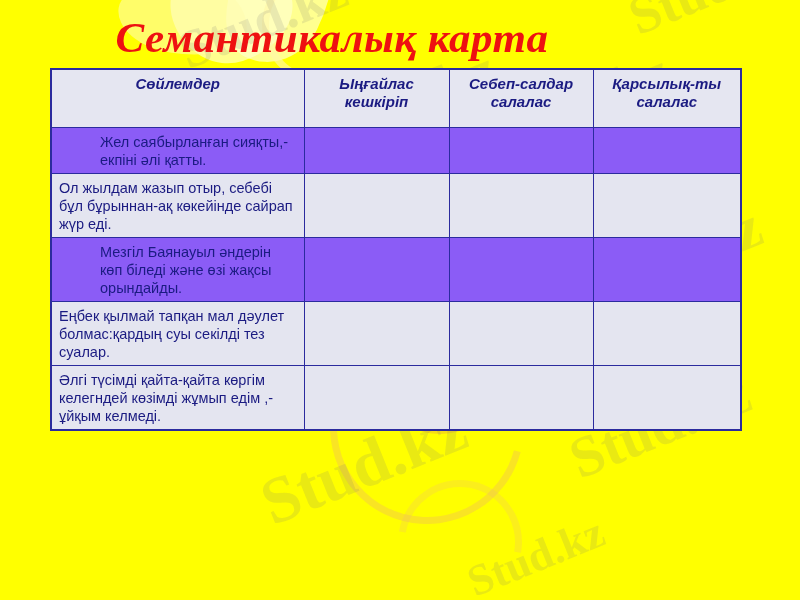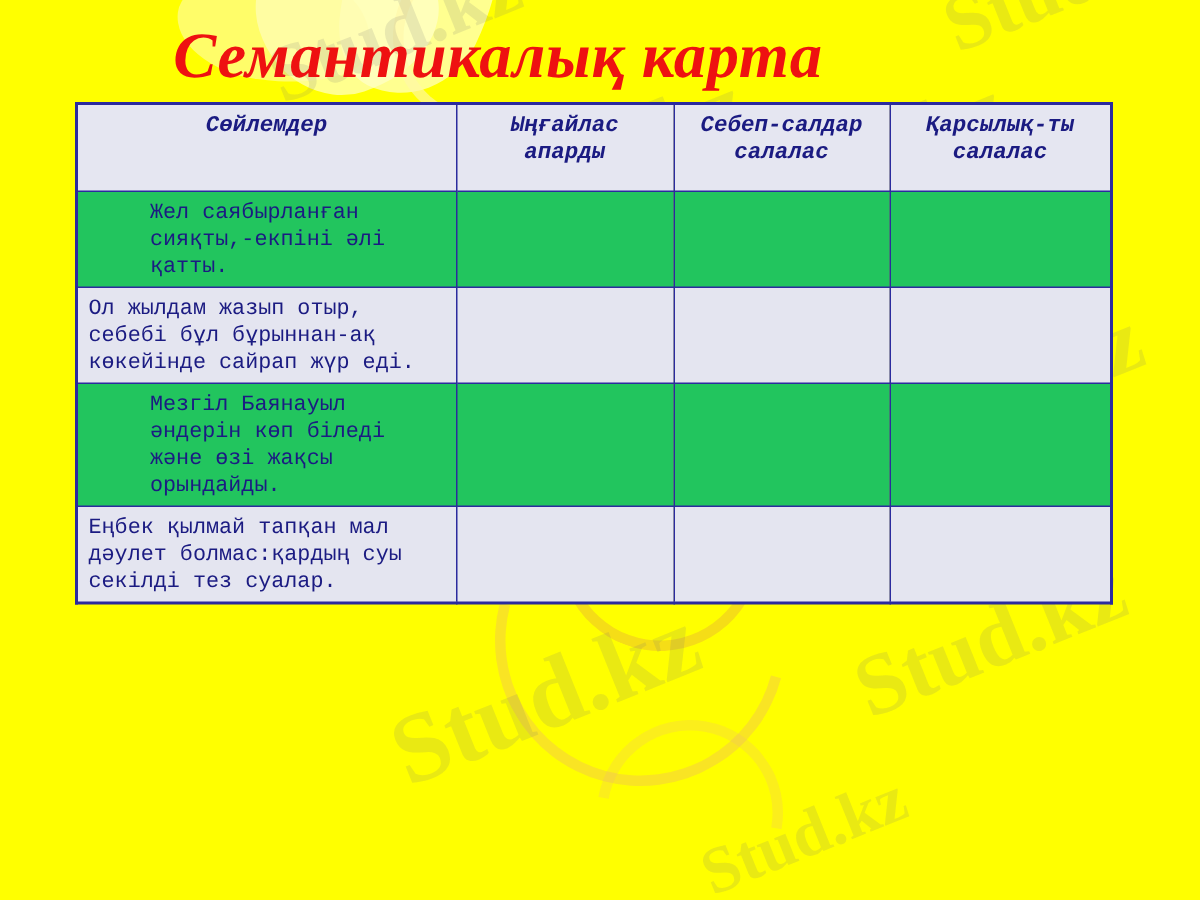--- a/index.html
+++ b/index.html
@@ -107,35 +107,35 @@
   table.semantic-table col.c2 { width: 145px; }
   table.semantic-table col.c3 { width: 144px; }
   table.semantic-table col.c4 { width: 148px; }
 
   table.semantic-table th,
   table.semantic-table td {
     border: 1.6px solid #2b2b9e;
     vertical-align: top;
     padding: 5px 7px 4px 7px;
     color: #1b1b82;
-    font-family: Liberation Mono, monospace;
+    font-family: Liberation Sans, sans-serif;
     font-size: 14.5px;
     line-height: 18px;
     background: #e4e5f0;
   }
   table.semantic-table th {
     font-style: italic;
     font-weight: bold;
     font-size: 15px;
     line-height: 18px;
     height: 48px;
     background: #e5e6f1;
   }
   table.semantic-table tbody tr.alt td {
-    background: #22c55e;
+    background: #8b5cf6;
     padding-left: 48px;
   }
   td.sentence-cell { font-size: 14.3px; }
   .row-h2 td { height: 34px; }
   .row-h3 td { height: 52px; }
   .row-h4 td { height: 70px; }
 </style>
 </head>
 <body>
 
@@ -155,21 +155,21 @@
   <table class="semantic-table">
     <colgroup>
       <col class="c1">
         <col class="c2">
         <col class="c3">
         <col class="c4">
     </colgroup>
     <thead>
       <tr>
         <th>Сөйлемдер</th>
-        <th>Ыңғайлас апарды</th>
+        <th>Ыңғайлас кешкіріп</th>
         <th>Себеп-салдар салалас</th>
         <th>Қарсылық-ты салалас</th>
       </tr>
     </thead>
     <tbody>
       <tr class="alt row-h2">
         <td class="sentence-cell">Жел саябырланған сияқты,-екпіні әлі қатты.</td>
         <td></td>
         <td></td>
         <td></td>
@@ -181,20 +181,26 @@
         <td></td>
       </tr>
       <tr class="alt row-h2">
         <td class="sentence-cell">Мезгіл Баянауыл әндерін көп біледі және өзі жақсы орындайды.</td>
         <td></td>
         <td></td>
         <td></td>
       </tr>
       <tr class="row-h3">
         <td class="sentence-cell">Еңбек қылмай тапқан мал дәулет болмас:қардың суы секілді тез суалар.</td>
+        <td></td>
+        <td></td>
+        <td></td>
+      </tr>
+      <tr class="row-h3">
+        <td class="sentence-cell">Әлгі түсімді қайта-қайта көргім келегндей көзімді жұмып едім ,- ұйқым келмеді.</td>
         <td></td>
         <td></td>
         <td></td>
       </tr>
     </tbody>
   </table>
 </div>
 
 <div id="watermark-layer">
   <div class="wm w1">Stud.kz</div>

